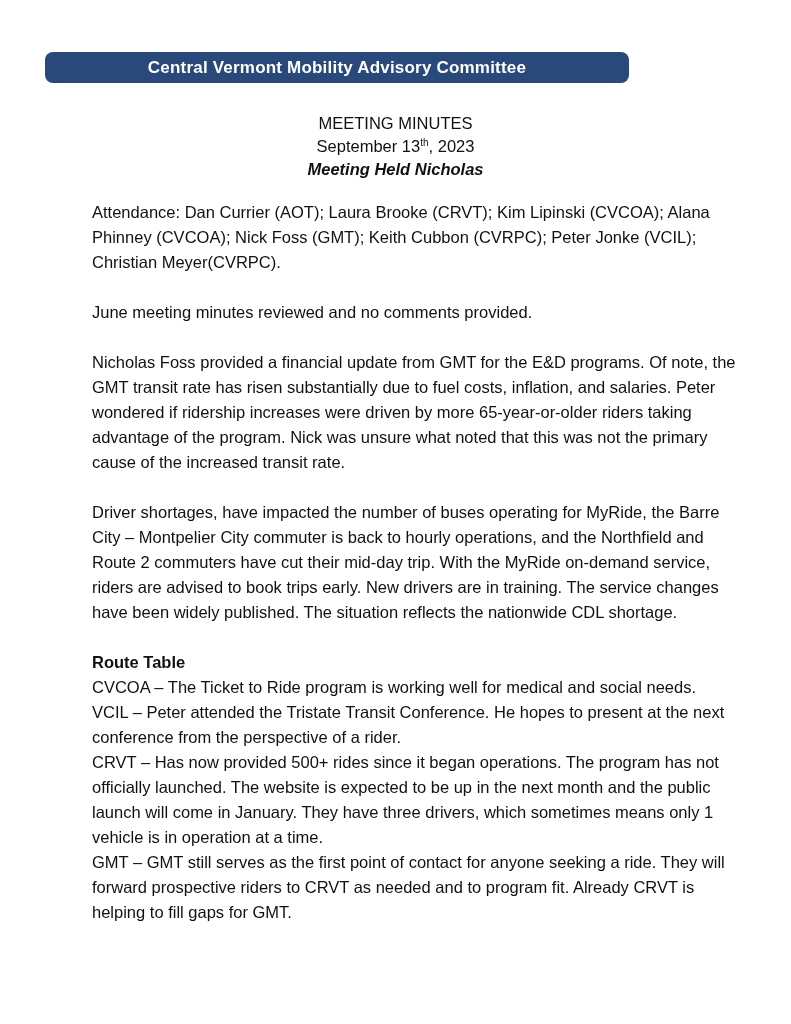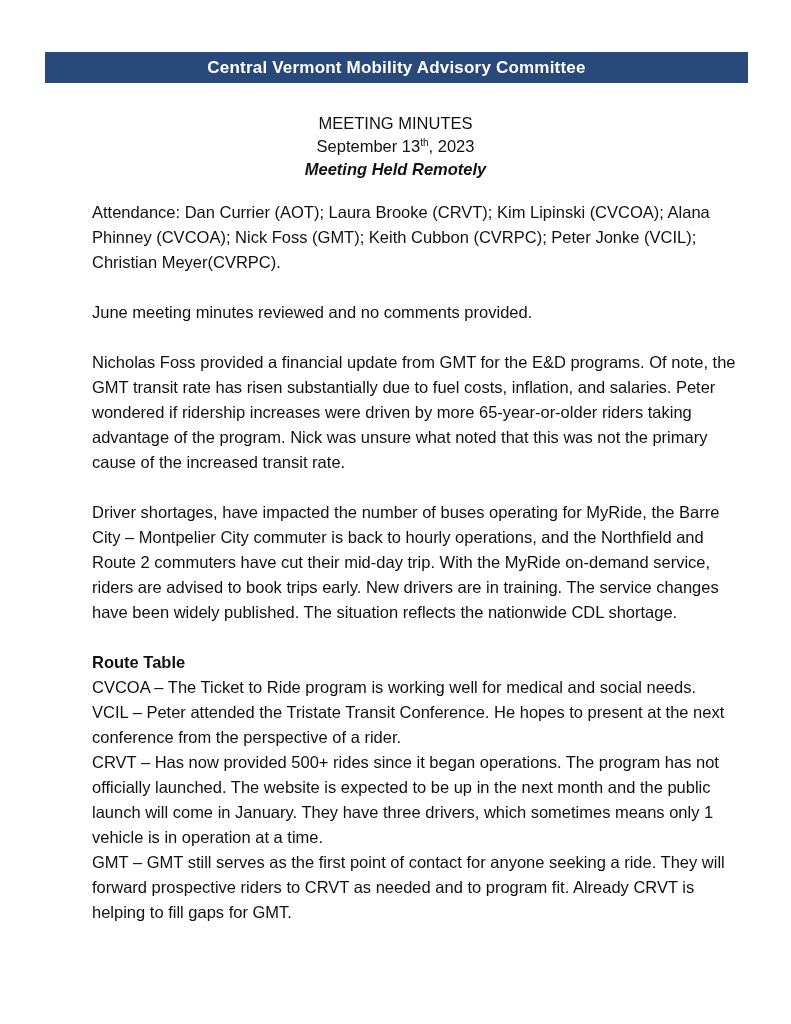--- a/index.html
+++ b/index.html
@@ -16,26 +16,27 @@
   .page {
     position: relative;
     width: 791px;
     height: 1024px;
     background: var(--paper);
   }
   .header-bar {
     position: absolute;
     left: 45px;
     top: 52px;
-    width: 703px;
+    width: 584px;
     height: 31px;
     background: var(--accent);
     display: flex;
     align-items: center;
     justify-content: center;
+    border-radius: 8px;
   }
   .header-bar .title {
     color: #ffffff;
     font-size: 17px;
     font-weight: bold;
     letter-spacing: 0.2px;
   }
   .title-block {
     position: absolute;
     top: 112px;
@@ -70,21 +71,21 @@
 
 <div class="page">
 
   <div class="header-bar">
     <span class="title">Central Vermont Mobility Advisory Committee</span>
   </div>
 
   <div class="title-block">
     <span class="line">MEETING MINUTES</span>
     <span class="line"><span>September 13</span><sup>th</sup><span>, 2023</span></span>
-    <span class="line remote">Meeting Held Remotely</span>
+    <span class="line remote">Meeting Held Nicholas</span>
   </div>
 
   <div class="body-text">
 
     <p class="para attendance"><span class="attendance-label">Attendance:</span><span> Dan Currier (AOT); Laura Brooke (CRVT); Kim Lipinski (CVCOA); Alana Phinney (CVCOA); Nick Foss (GMT); Keith Cubbon (CVRPC); Peter Jonke (VCIL); Christian Meyer(CVRPC).</span></p>
 
     <p class="para">June meeting minutes reviewed and no comments provided.</p>
 
     <p class="para">Nicholas Foss provided a financial update from GMT for the E&amp;D programs. Of note, the GMT transit rate has risen substantially due to fuel costs, inflation, and salaries. Peter wondered if ridership increases were driven by more 65-year-or-older riders taking advantage of the program. Nick was unsure what noted that this was not the primary cause of the increased transit rate.</p>
 

